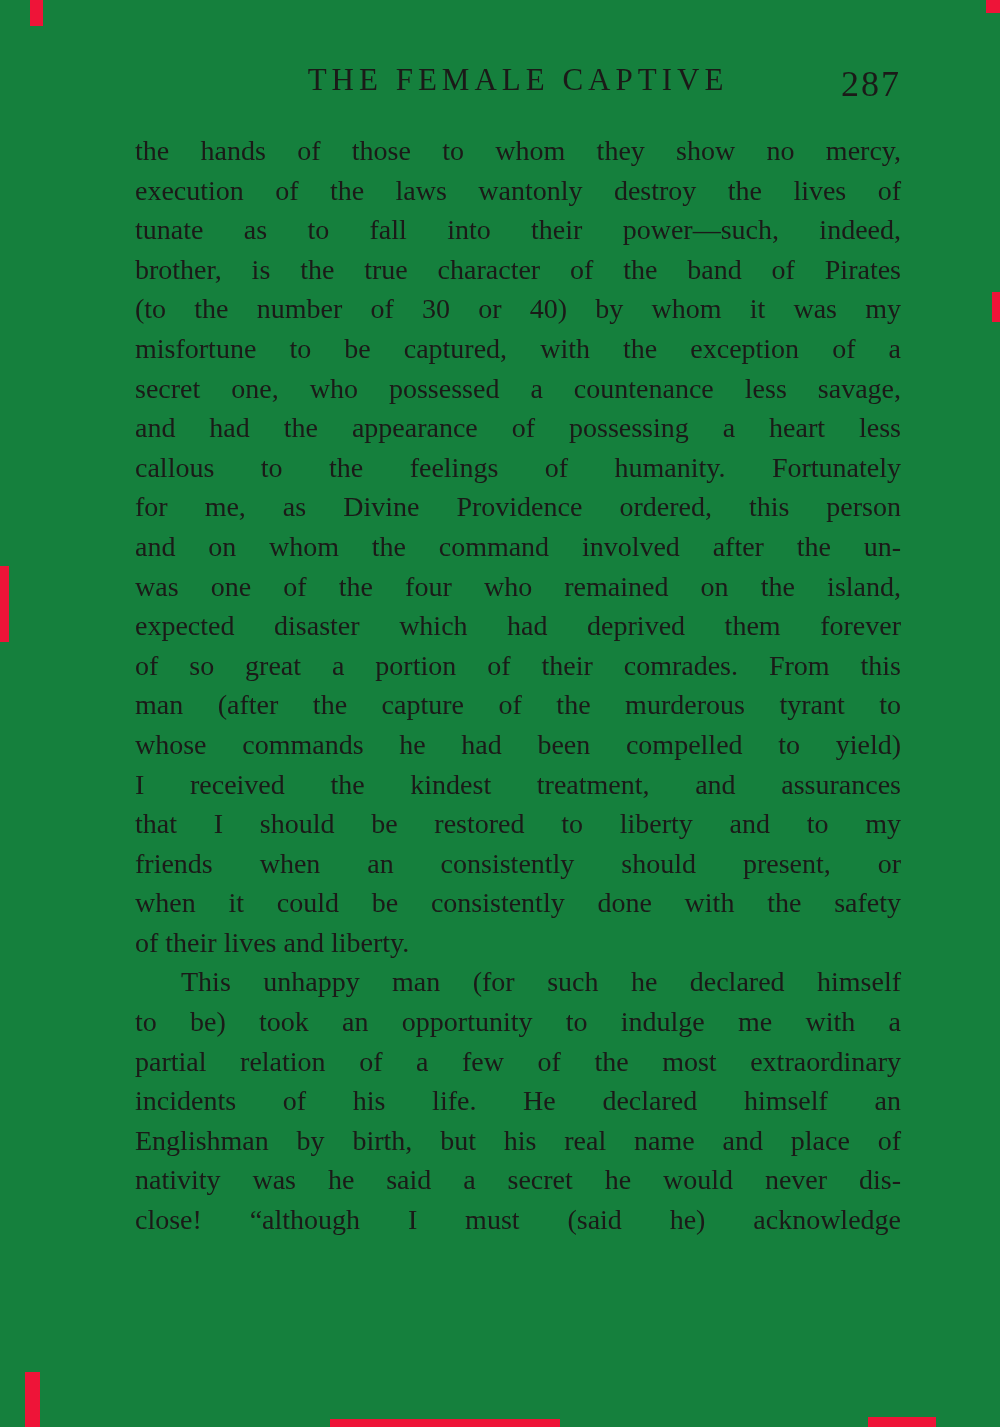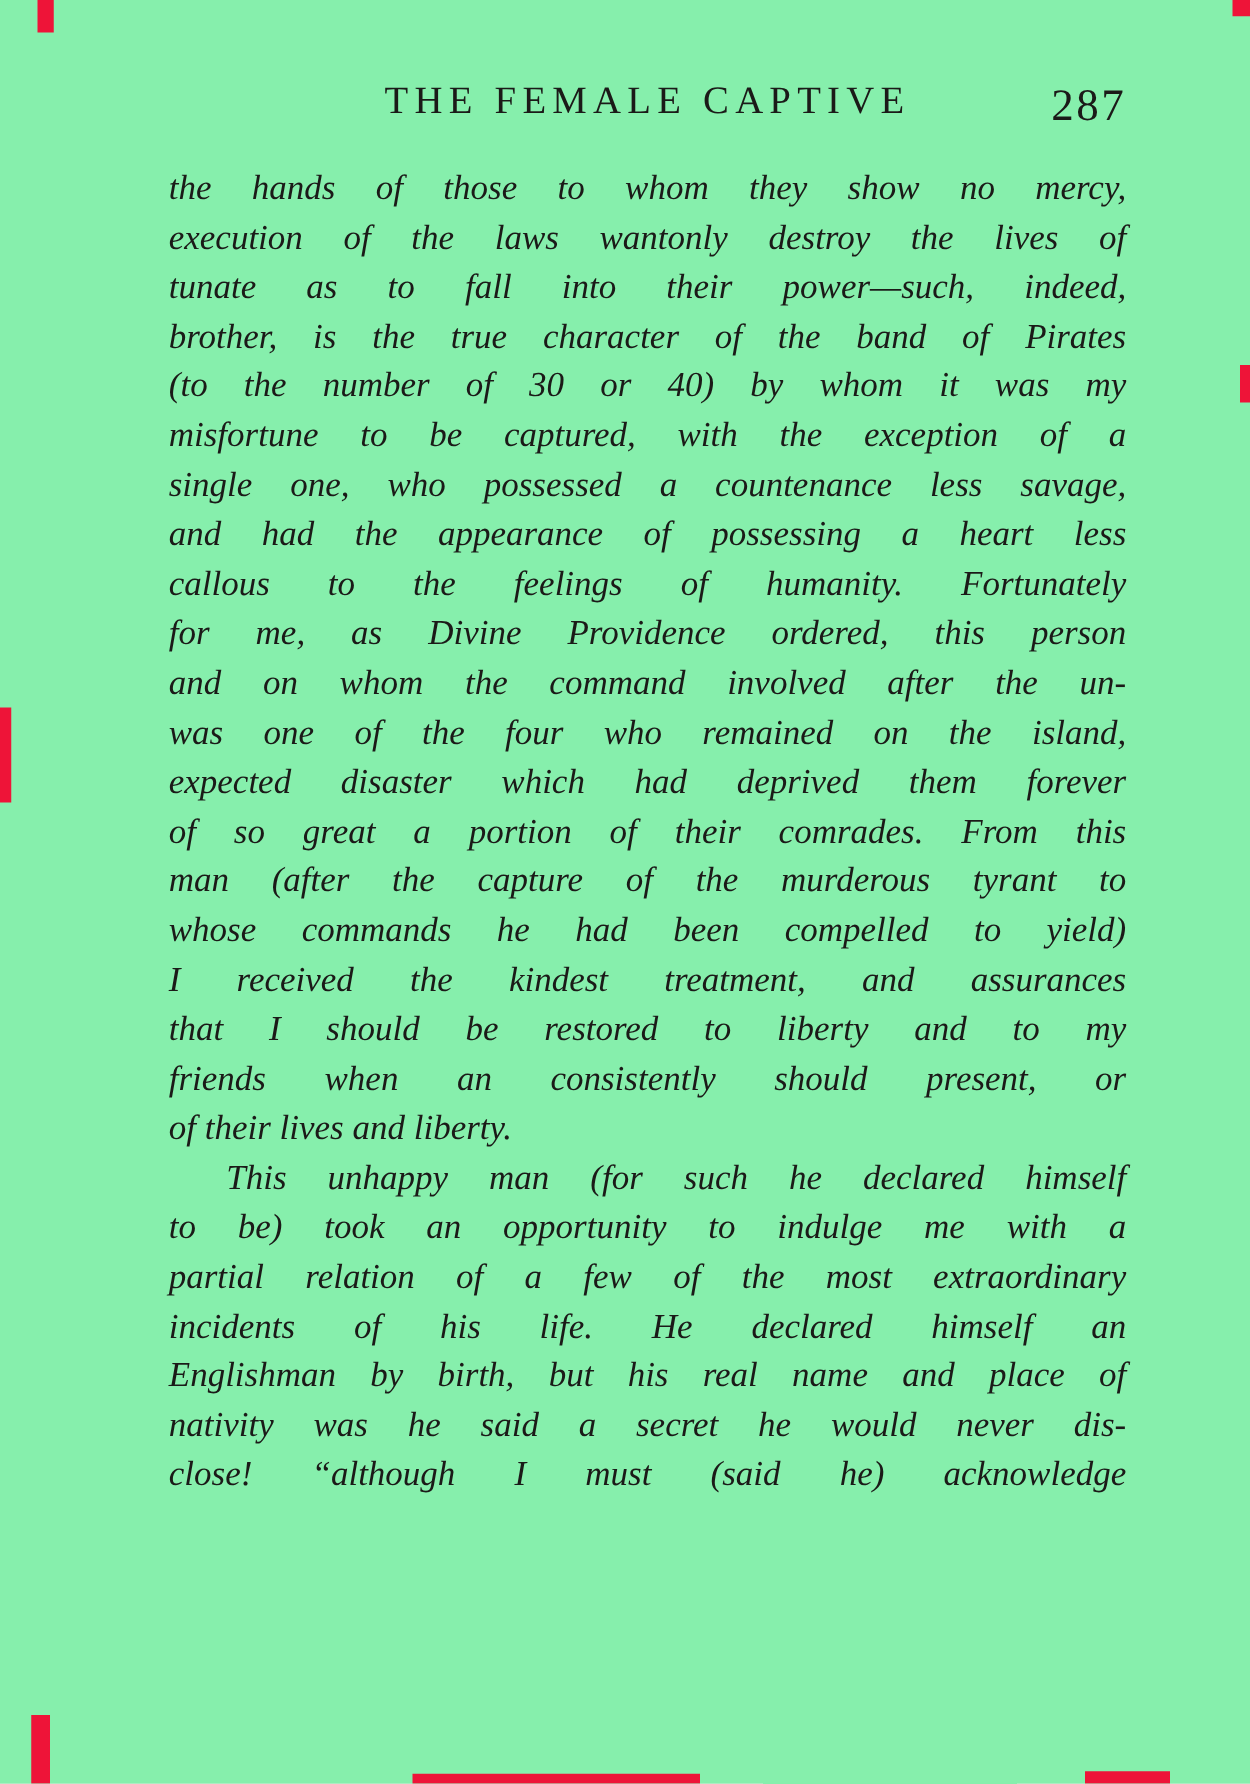--- a/index.html
+++ b/index.html
@@ -1,21 +1,21 @@
 <!DOCTYPE html>
 <html><head>
 <meta charset="utf-8">
 <style>
   html,body { margin:0; padding:0; background:#e9e7e1; }
   .page {
     position:relative;
     width:1000px;
     height:1427px;
     margin:0 auto;
-    background:#86efac;
+    background:#15803d;
     font-family:"Liberation Serif", serif;
     color:#1b1a18;
     overflow:hidden;
   }
   .header {
     position:absolute;
     top:62px;
     left:135px;
     width:766px;
     height:42px;
@@ -40,21 +40,20 @@
     left:135px;
     width:766px;
     font-size:28px;
   }
   .line {
     height:39.6px;
     line-height:39.6px;
     text-align:justify;
     text-align-last:justify;
     white-space:nowrap;
-    font-style:italic;
   }
   .line.para-end {
     text-align-last:left;
     white-space:normal;
   }
   .line.indent { text-indent:46px; }
 
   
   .scan-mark { position:absolute; }
   .a1 { left:30px;  top:0;      width:13px;  height:26px; }
@@ -76,33 +75,34 @@
   </div>
 
   <div class="body-text">
     <div>
       <div class="line">the hands of those to whom they show no mercy,</div>
       <div class="line">execution of the laws wantonly destroy the lives of</div>
       <div class="line">tunate as to fall into their power—such, indeed,</div>
       <div class="line">brother, is the true character of the band of Pirates</div>
       <div class="line">(to the number of 30 or 40) by whom it was my</div>
       <div class="line">misfortune to be captured, with the exception of a</div>
-      <div class="line">single one, who possessed a countenance less savage,</div>
+      <div class="line">secret one, who possessed a countenance less savage,</div>
       <div class="line">and had the appearance of possessing a heart less</div>
       <div class="line">callous to the feelings of humanity.  Fortunately</div>
       <div class="line">for me, as Divine Providence ordered, this person</div>
       <div class="line">and on whom the command involved after the un-</div>
       <div class="line">was one of the four who remained on the island,</div>
       <div class="line">expected disaster which had deprived them forever</div>
       <div class="line">of so great a portion of their comrades.  From this</div>
       <div class="line">man (after the capture of the murderous tyrant to</div>
       <div class="line">whose commands he had been compelled to yield)</div>
       <div class="line">I received the kindest treatment, and assurances</div>
       <div class="line">that I should be restored to liberty and to my</div>
       <div class="line">friends when an consistently should present, or</div>
+      <div class="line">when it could be consistently done with the safety</div>
       <div class="line para-end">of their lives and liberty.</div>
     </div>
     <div>
       <div class="line indent">This unhappy man (for such he declared himself</div>
       <div class="line">to be) took an opportunity to indulge me with a</div>
       <div class="line">partial relation of a few of the most extraordinary</div>
       <div class="line">incidents of his life.  He declared himself an</div>
       <div class="line">Englishman by birth, but his real name and place of</div>
       <div class="line">nativity was he said a secret he would never dis-</div>
       <div class="line">close! “although I must (said he) acknowledge</div>

